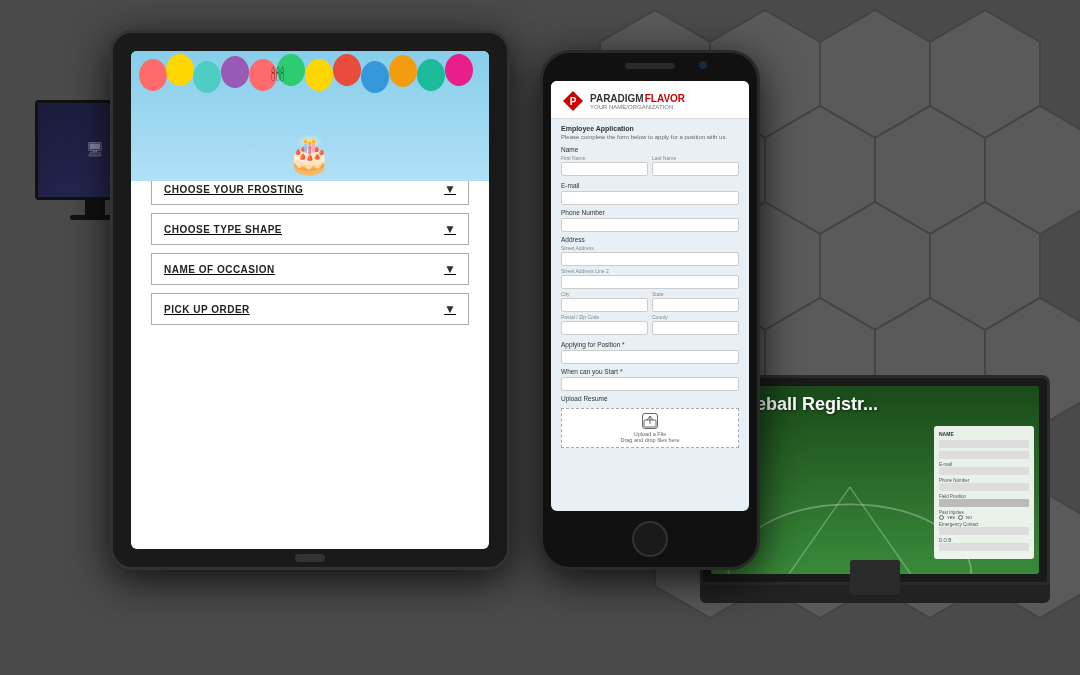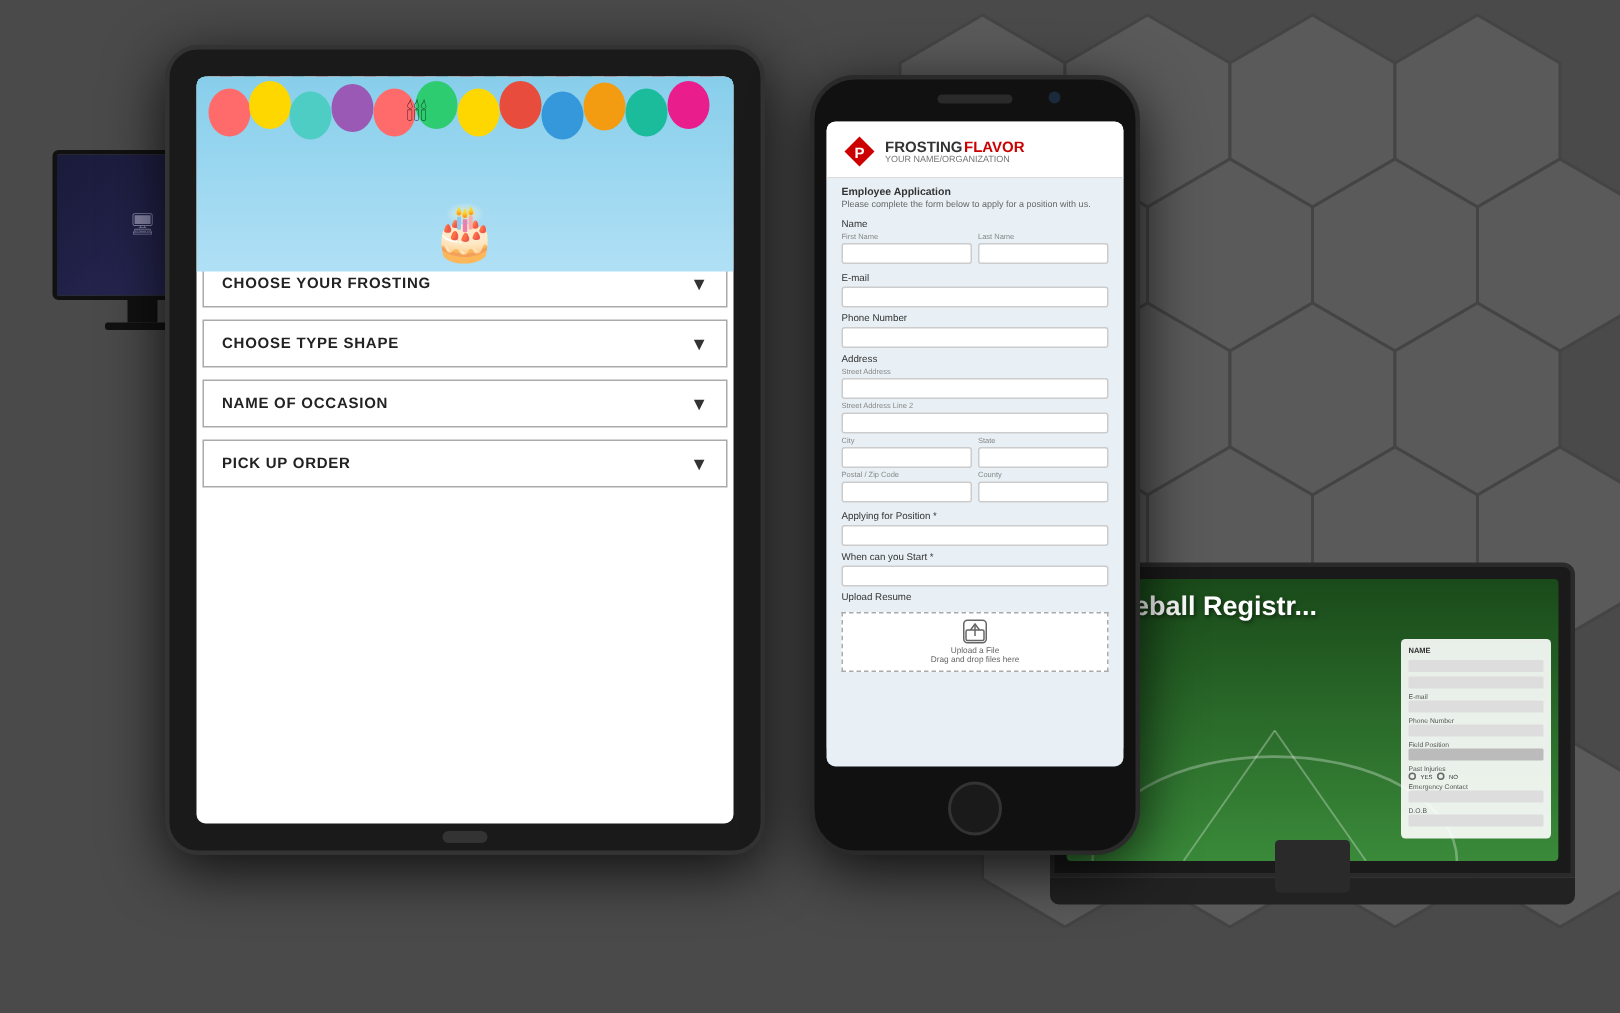--- a/index.html
+++ b/index.html
@@ -96,21 +96,22 @@
     .cake-title {
       text-align: center;
       font-size: 13px;
       font-weight: 700;
       color: #222;
       padding: 8px 0 5px;
       letter-spacing: 0.5px;
     }
 
     .cake-dropdowns {
-      padding: 5px 4px;
+      padding: 5px 20px;
+      text-decoration: underline;
     }
 
     .cake-dropdown {
       display: flex;
       align-items: center;
       justify-content: space-between;
       border: 1.5px solid #aaa;
       margin-bottom: 8px;
       padding: 8px 12px;
       background: #fff;
@@ -550,21 +551,21 @@
       <div class="paradigm-header">
 
         <div style="position:relative;width:24px;height:24px;flex-shrink:0;">
           <svg width="24" height="24" viewBox="0 0 24 24">
             <polygon points="12,2 22,12 12,22 2,12" fill="#cc0000"></polygon>
             <text x="12" y="16" text-anchor="middle" fill="white" font-size="10" font-weight="bold">P</text>
           </svg>
         </div>
         <div>
           <div style="display:flex;align-items:baseline;gap:1px;">
-            <span style="font-size:10px;font-weight:900;color:#333;">FROSTING</span>
+            <span style="font-size:10px;font-weight:900;color:#333;">PARADIGM</span>
             <span style="font-size:10px;font-weight:900;color:#cc0000;">FLAVOR</span>
           </div>
           <div style="font-size:6px;color:#777;">YOUR NAME/ORGANIZATION</div>
         </div>
       </div>
 
       <div class="form-content">
         <div class="form-section-title">Employee Application</div>
         <div class="form-subtitle">Please complete the form below to apply for a position with us.</div>
 

